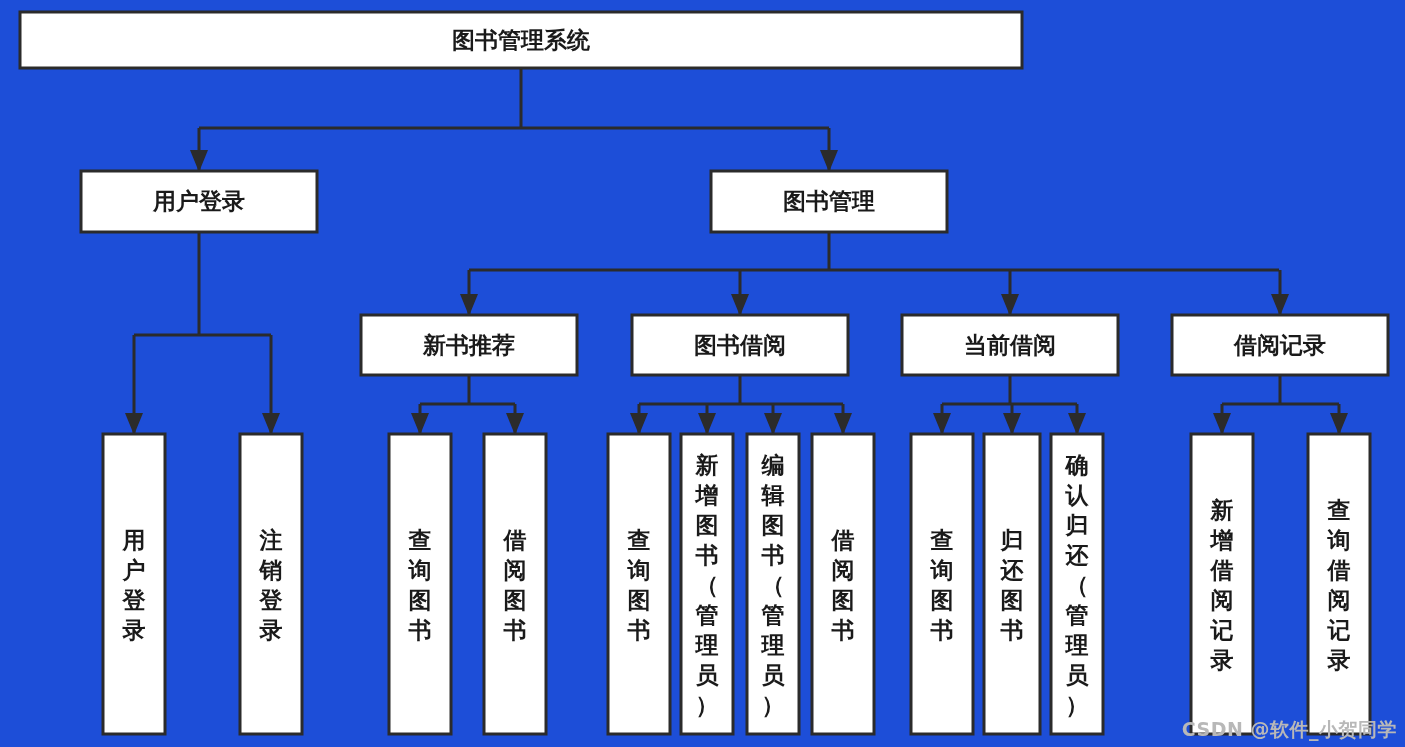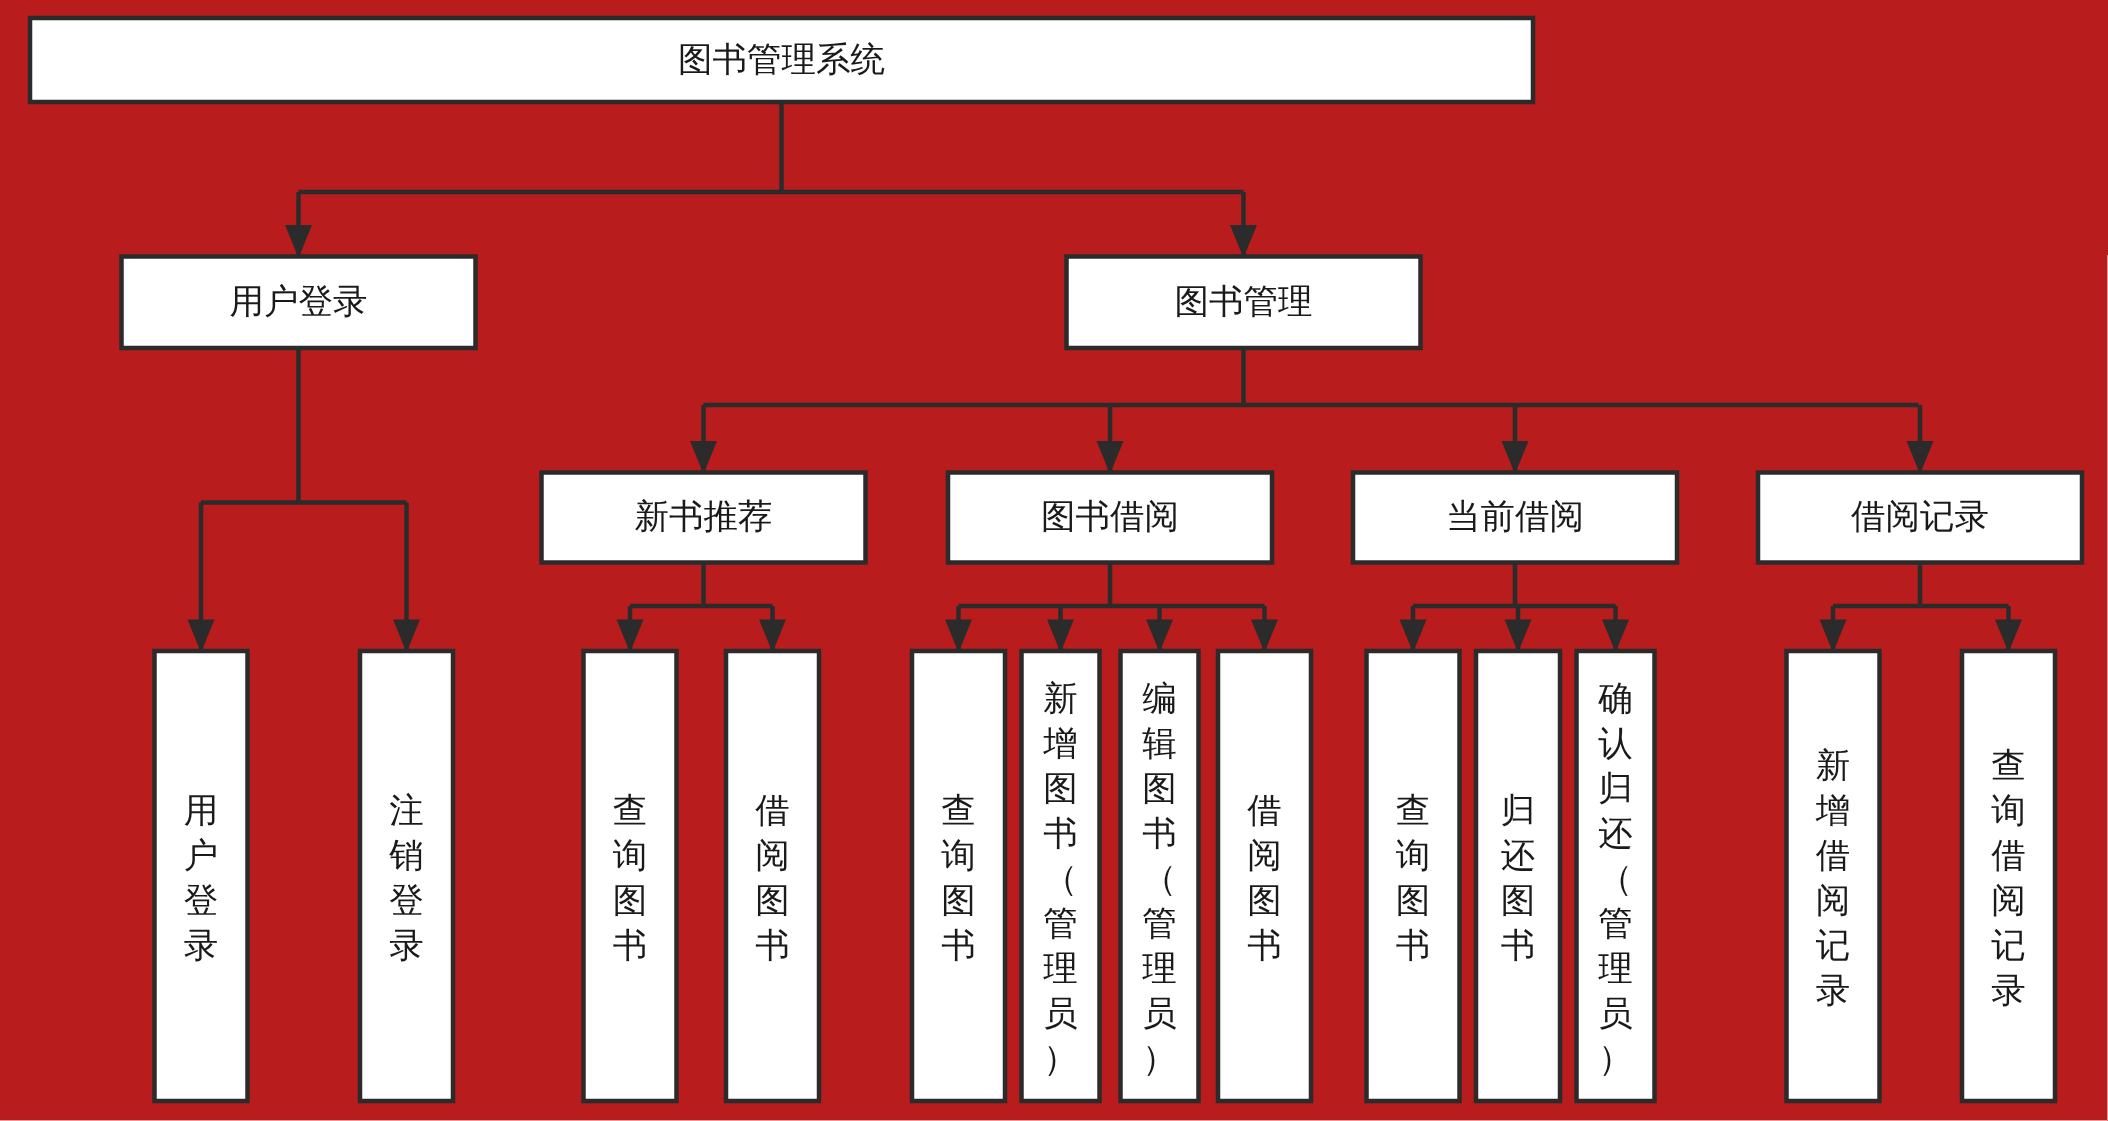--- a/index.html
+++ b/index.html
@@ -1,20 +1,20 @@
 <!DOCTYPE html>
 <html><head>
 <meta charset="utf-8">
 <style>
   html,body{margin:0;padding:0;background:#ffffff;}
   body{
     font-family:"DejaVu Sans","Liberation Sans",sans-serif;
     width:1405px;height:747px;overflow:hidden;
   }
-  #diagram-root{position:relative;width:1405px;height:747px;background:#b91c1c;}
+  #diagram-root{position:relative;width:1405px;height:747px;background:#1d4ed8;font-weight:bold;}
   svg#tree{position:absolute;left:0;top:0;width:1405px;height:747px;display:block;}
   .node-box{fill:#ffffff;stroke:#2b2b2b;stroke-width:3;}
   .connector{stroke:#2b2b2b;stroke-width:3;fill:none;}
   .arrow-head{fill:#2b2b2b;stroke:none;}
   .node-label-h{
     font-family:"DejaVu Sans","Liberation Sans",sans-serif;
     font-size:23px;fill:#1a1a1a;text-anchor:middle;dominant-baseline:middle;
   }
   .node-label-v{
     font-family:"DejaVu Sans","Liberation Sans",sans-serif;
@@ -216,14 +216,15 @@
           <rect class="node-box" x="1191" y="434" width="62" height="300"></rect>
           <text class="node-label-v" x="1222" y="518"><tspan x="1222" dy="0">新</tspan><tspan x="1222" dy="30">增</tspan><tspan x="1222" dy="30">借</tspan><tspan x="1222" dy="30">阅</tspan><tspan x="1222" dy="30">记</tspan><tspan x="1222" dy="30">录</tspan></text>
         </g>
         <g>
           <rect class="node-box" x="1308" y="434" width="62" height="300"></rect>
           <text class="node-label-v" x="1339" y="518"><tspan x="1339" dy="0">查</tspan><tspan x="1339" dy="30">询</tspan><tspan x="1339" dy="30">借</tspan><tspan x="1339" dy="30">阅</tspan><tspan x="1339" dy="30">记</tspan><tspan x="1339" dy="30">录</tspan></text>
         </g>
       </g>
   </svg>
 
+  <div class="watermark">CSDN @软件_小贺同学</div>
 
 </div>
 
 </body></html>

